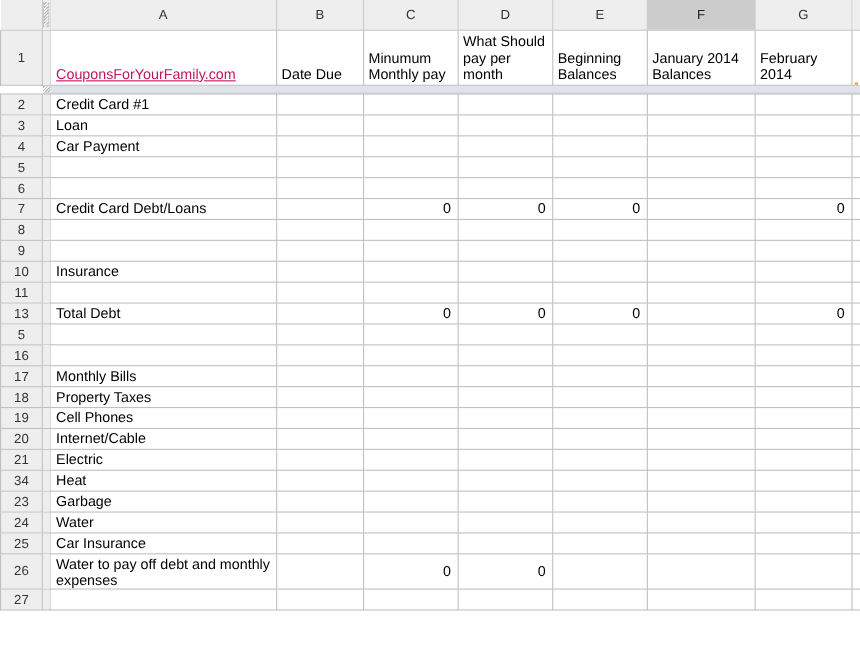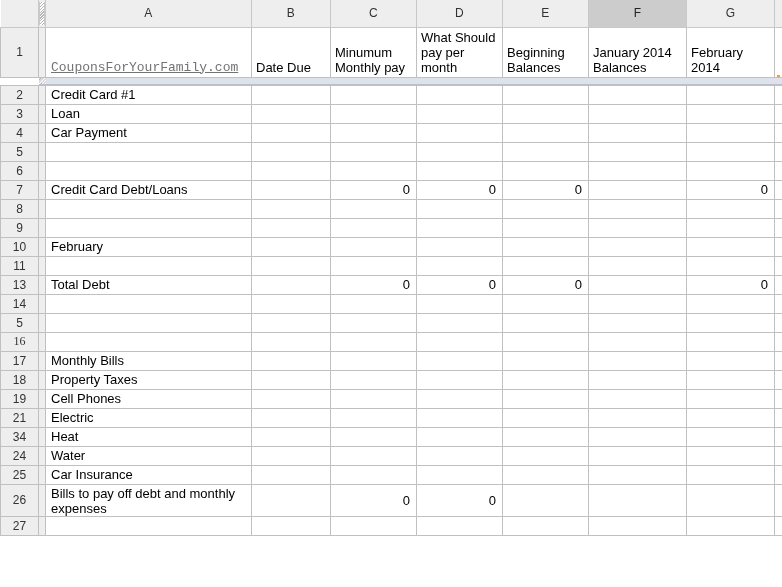--- a/index.html
+++ b/index.html
@@ -119,24 +119,23 @@
   }
   tr.sheetrow1 td.cell.hdr {
     padding-left: 4px;
     text-align: left;
   }
   td.rownum.tall {
     vertical-align: middle;
   }
 
   a.link {
-    color: #737373;
+    color: #be185d;
     text-decoration: underline;
     cursor: pointer;
-    font-family: Liberation Mono, monospace;
   }
 
   
   tr.freeze-row td {
     height: 7px;
     padding: 0;
     border: none;
     background: #ffffff;
   }
   tr.freeze-row td.bar {
@@ -337,21 +336,21 @@
           <td class="cell num"></td>
           <td class="cell num"></td>
           <td class="cell num"></td>
           <td class="cell num"></td>
           <td class="cell num"></td>
           <td class="cell"></td>
         </tr>
         <tr style="height: 19px;">
           <td class="rownum">10</td>
           <td class="freeze-col"></td>
-          <td class="cell a">February</td>
+          <td class="cell a">Insurance</td>
           <td class="cell num"></td>
           <td class="cell num"></td>
           <td class="cell num"></td>
           <td class="cell num"></td>
           <td class="cell num"></td>
           <td class="cell num"></td>
           <td class="cell"></td>
         </tr>
         <tr style="height: 19px; margin-top: 46px;">
           <td class="rownum">11</td>
@@ -371,44 +370,32 @@
           <td class="cell a">Total Debt</td>
           <td class="cell num"></td>
           <td class="cell num">0</td>
           <td class="cell num">0</td>
           <td class="cell num">0</td>
           <td class="cell num"></td>
           <td class="cell num">0</td>
           <td class="cell"></td>
         </tr>
         <tr style="height: 19px;">
-          <td class="rownum">14</td>
-          <td class="freeze-col"></td>
-          <td class="cell a"></td>
-          <td class="cell num"></td>
-          <td class="cell num"></td>
-          <td class="cell num"></td>
-          <td class="cell num"></td>
-          <td class="cell num"></td>
-          <td class="cell num"></td>
-          <td class="cell"></td>
-        </tr>
-        <tr style="height: 19px;">
           <td class="rownum">5</td>
           <td class="freeze-col"></td>
           <td class="cell a"></td>
           <td class="cell num"></td>
           <td class="cell num"></td>
           <td class="cell num"></td>
           <td class="cell num"></td>
           <td class="cell num"></td>
           <td class="cell num"></td>
           <td class="cell"></td>
         </tr>
-        <tr style="height: 19px; font-family: Liberation Serif, serif;">
+        <tr style="height: 19px;">
           <td class="rownum">16</td>
           <td class="freeze-col"></td>
           <td class="cell a"></td>
           <td class="cell num"></td>
           <td class="cell num"></td>
           <td class="cell num"></td>
           <td class="cell num"></td>
           <td class="cell num"></td>
           <td class="cell num"></td>
           <td class="cell"></td>
@@ -443,35 +430,59 @@
           <td class="cell a">Cell Phones</td>
           <td class="cell num"></td>
           <td class="cell num"></td>
           <td class="cell num"></td>
           <td class="cell num"></td>
           <td class="cell num"></td>
           <td class="cell num"></td>
           <td class="cell"></td>
         </tr>
         <tr style="height: 19px;">
+          <td class="rownum">20</td>
+          <td class="freeze-col"></td>
+          <td class="cell a">Internet/Cable</td>
+          <td class="cell num"></td>
+          <td class="cell num"></td>
+          <td class="cell num"></td>
+          <td class="cell num"></td>
+          <td class="cell num"></td>
+          <td class="cell num"></td>
+          <td class="cell"></td>
+        </tr>
+        <tr style="height: 19px;">
           <td class="rownum">21</td>
           <td class="freeze-col"></td>
           <td class="cell a">Electric</td>
           <td class="cell num"></td>
           <td class="cell num"></td>
           <td class="cell num"></td>
           <td class="cell num"></td>
           <td class="cell num"></td>
           <td class="cell num"></td>
           <td class="cell"></td>
         </tr>
         <tr style="height: 19px;">
           <td class="rownum">34</td>
           <td class="freeze-col"></td>
           <td class="cell a">Heat</td>
+          <td class="cell num"></td>
+          <td class="cell num"></td>
+          <td class="cell num"></td>
+          <td class="cell num"></td>
+          <td class="cell num"></td>
+          <td class="cell num"></td>
+          <td class="cell"></td>
+        </tr>
+        <tr style="height: 19px;">
+          <td class="rownum">23</td>
+          <td class="freeze-col"></td>
+          <td class="cell a">Garbage</td>
           <td class="cell num"></td>
           <td class="cell num"></td>
           <td class="cell num"></td>
           <td class="cell num"></td>
           <td class="cell num"></td>
           <td class="cell num"></td>
           <td class="cell"></td>
         </tr>
         <tr style="height: 19px;">
           <td class="rownum">24</td>
@@ -493,21 +504,21 @@
           <td class="cell num"></td>
           <td class="cell num"></td>
           <td class="cell num"></td>
           <td class="cell num"></td>
           <td class="cell num"></td>
           <td class="cell"></td>
         </tr>
         <tr style="height: 32px;">
           <td class="rownum">26</td>
           <td class="freeze-col"></td>
-          <td class="cell a wrap2">Bills to pay off debt and monthly expenses</td>
+          <td class="cell a wrap2">Water to pay off debt and monthly expenses</td>
           <td class="cell num"></td>
           <td class="cell num">0</td>
           <td class="cell num">0</td>
           <td class="cell num"></td>
           <td class="cell num"></td>
           <td class="cell num"></td>
           <td class="cell"></td>
         </tr>
         <tr style="height: 19px;">
           <td class="rownum">27</td>

